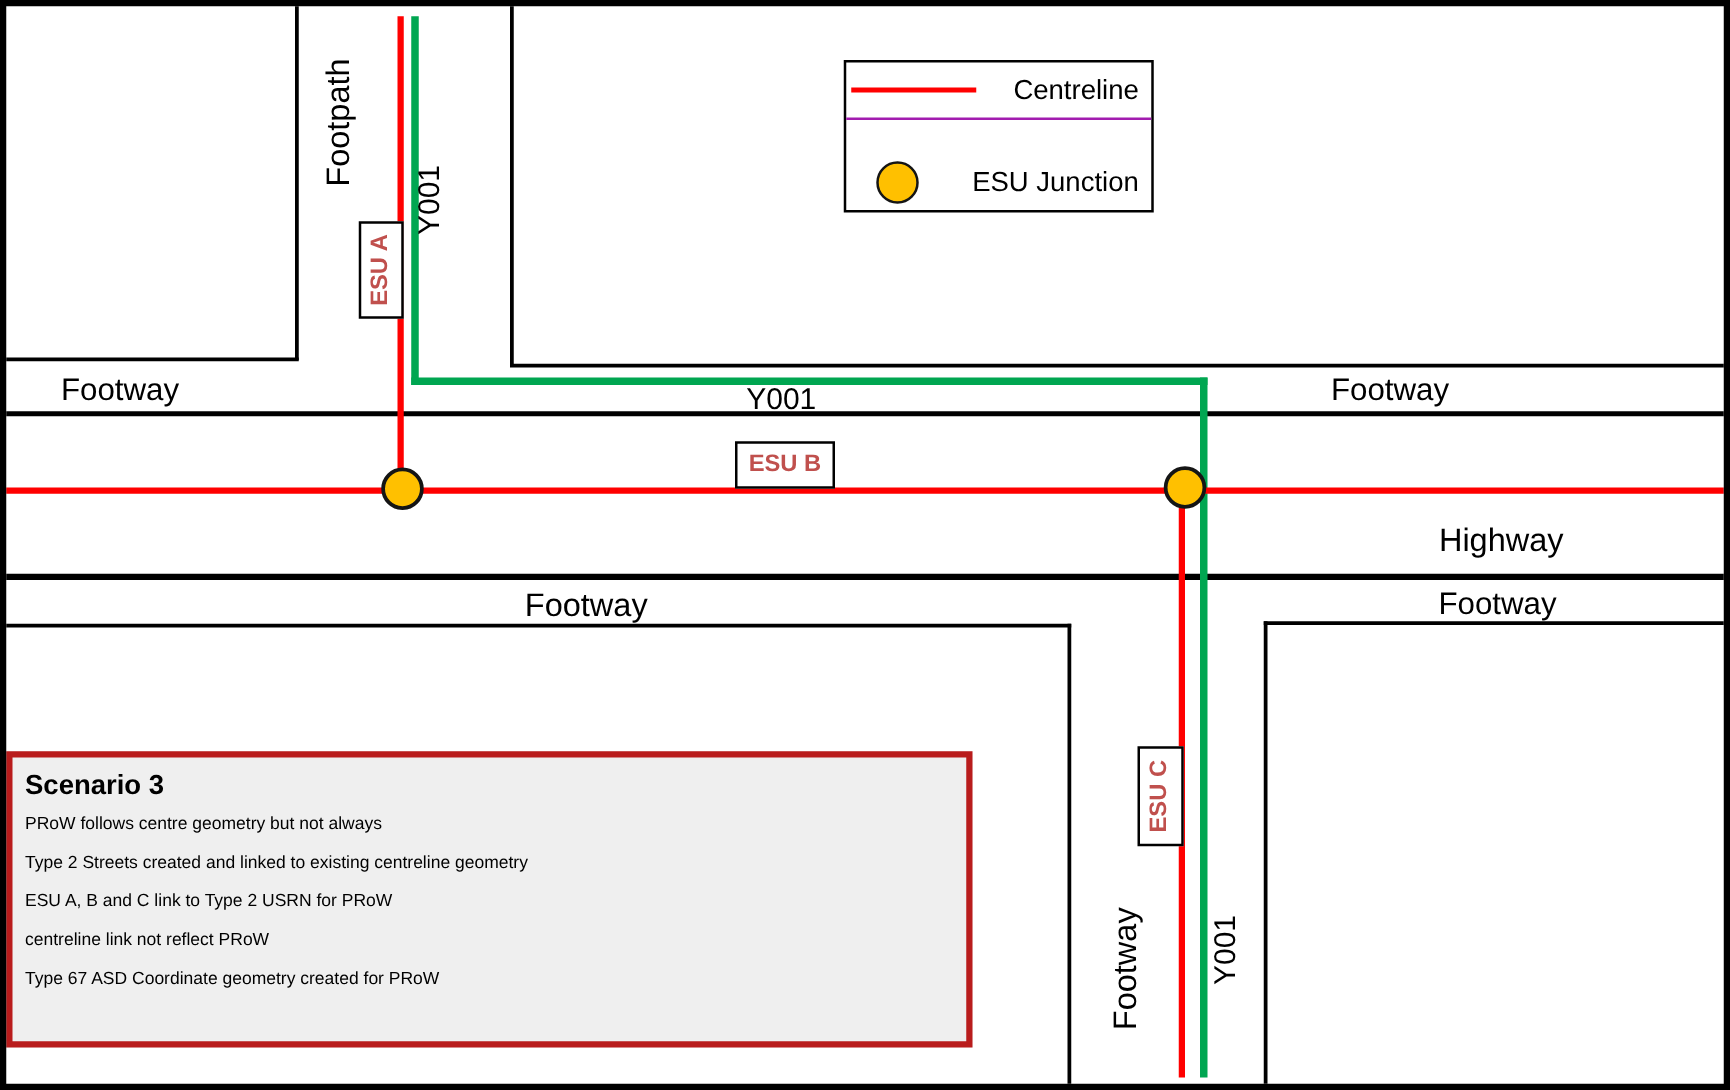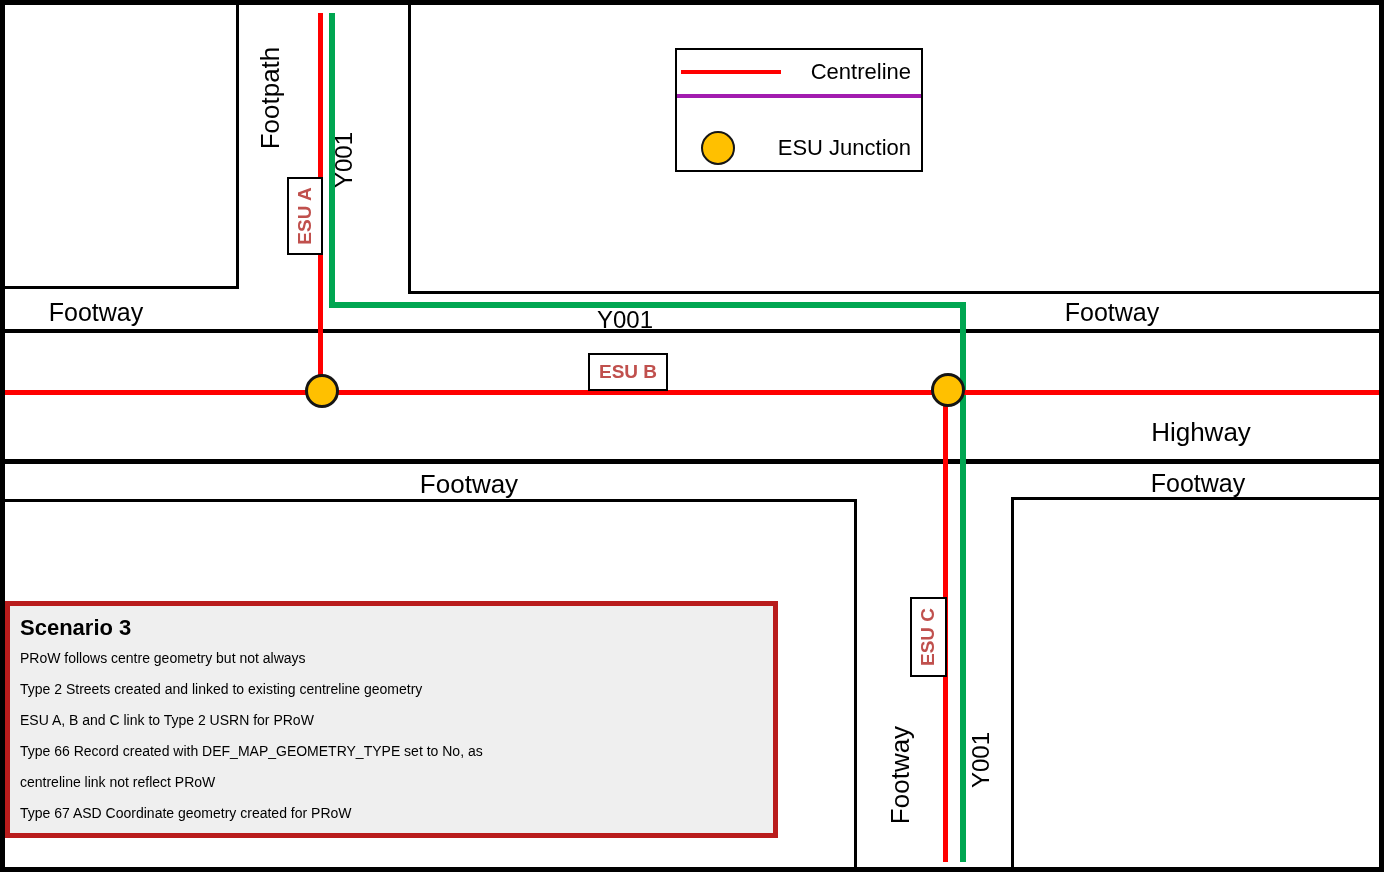--- a/index.html
+++ b/index.html
@@ -22,21 +22,21 @@
     display:flex;align-items:center;justify-content:center;z-index:5;}
   .esu-text{color:#C0504D;font-weight:bold;font-size:19px;white-space:nowrap;}
   .rot{transform:rotate(-90deg);}
   
   .lbl{position:absolute;font-size:25px;color:#000;text-align:center;white-space:nowrap;z-index:5;}
   .lbl.rotbox{display:flex;align-items:center;justify-content:center;}
   .f26{font-size:26px;} .f24{font-size:24px;}
   
   .legend{position:absolute;left:675px;top:48px;width:248px;background:#fff;
     border:2px solid #000;box-sizing:border-box;z-index:6;}
-  .legend-row{height:44px;display:flex;align-items:center;border-bottom:4px solid #a21caf;}
+  .legend-row{height:44px;display:flex;align-items:center;border-bottom:2px solid #a21caf;}
   .legend-row:last-child{border-bottom:none;margin-top:28px;}
   .legend-label{flex:1;text-align:right;padding-right:10px;font-size:22px;}
   .sw-line-red{width:100px;height:4px;background:#FF0000;margin-left:4px;}
   .sw-line-green{width:100px;height:6px;background:#00A651;margin-left:4px;}
   .sw-circle{width:34px;height:34px;border-radius:50%;background:#FFC000;
     border:2.5px solid #151515;box-sizing:border-box;margin-left:24px;}
   
   .scenario{position:absolute;left:5px;top:601px;width:773px;height:237px;
     background:#EFEFEF;border:5px solid #b91c1c;box-sizing:border-box;
     padding:6px 6px 0 10px;z-index:6;}
@@ -100,19 +100,18 @@
       <span class="sw-circle"></span>
       <span class="legend-label">ESU Junction</span>
     </div>
   </div>
 
   <div class="scenario">
     <div class="line title">Scenario 3</div>
     <div class="line">PRoW follows centre geometry but not always</div>
     <div class="line">Type 2 Streets created and linked to existing centreline geometry</div>
     <div class="line">ESU A, B and C link to Type 2 USRN for PRoW</div>
-    <div class="line">Type 66 Record created with DEF_MAP_GEOMETRY_TYPE set to No, as</div>
     <div class="line">centreline link not reflect PRoW</div>
     <div class="line">Type 67 ASD Coordinate geometry created for PRoW</div>
   </div>
 
   <div class="frame"></div>
 </div>
 
 </body></html>

